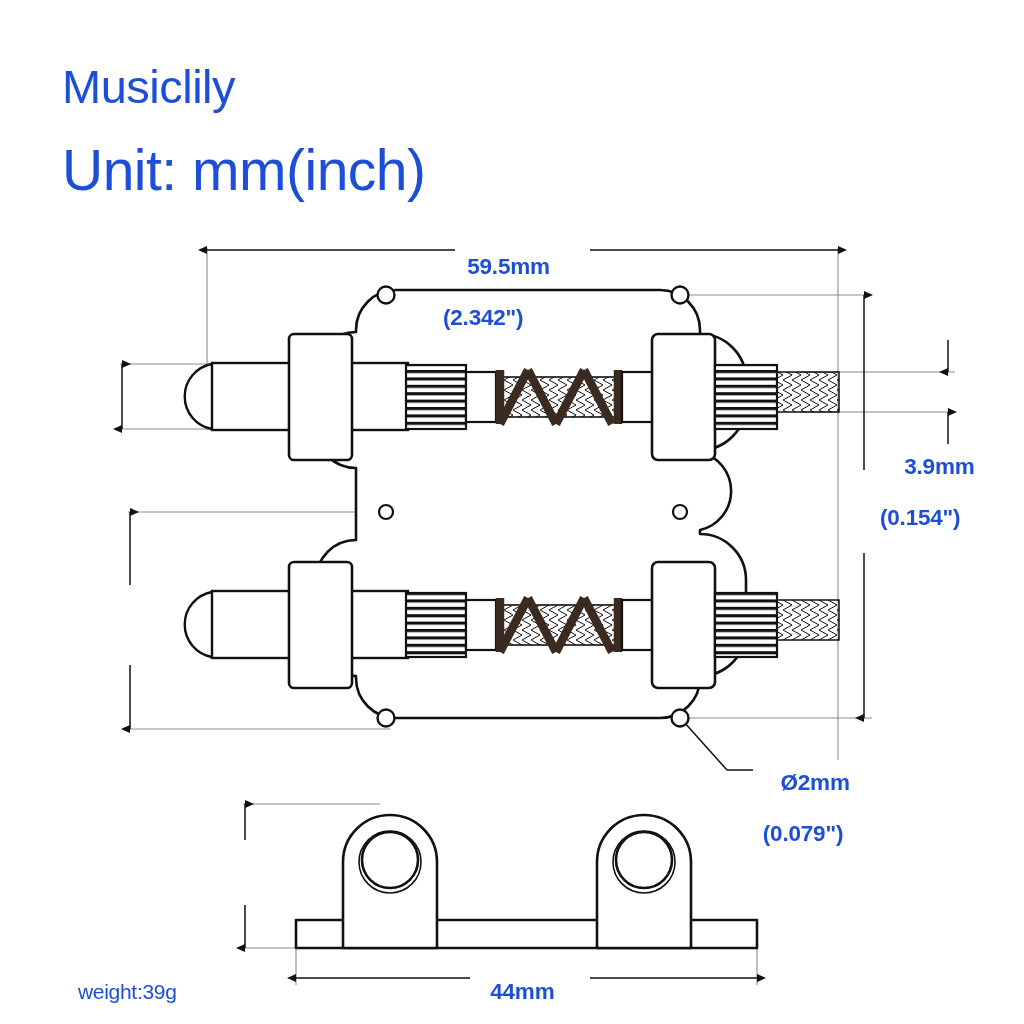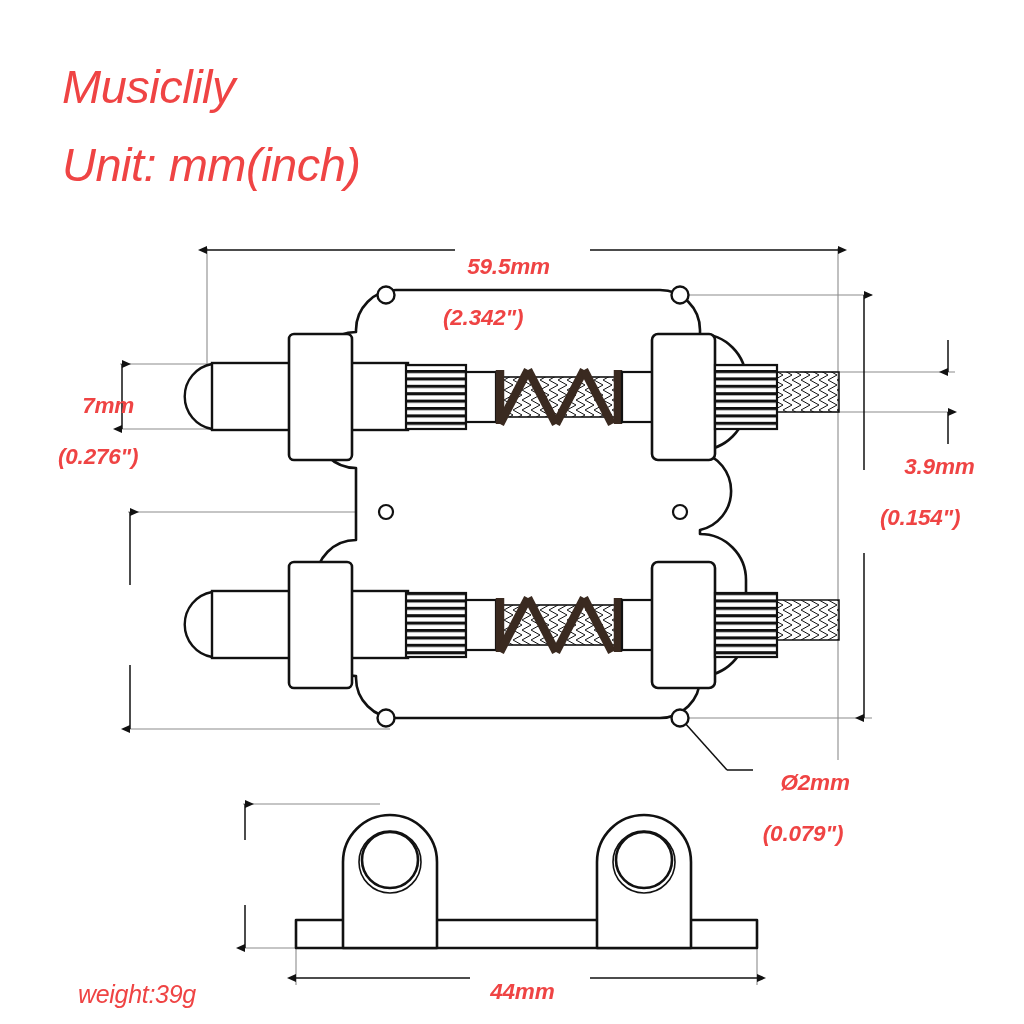--- a/index.html
+++ b/index.html
@@ -18,43 +18,42 @@
   }
   #drawing {
     position: absolute;
     left: 0;
     top: 0;
     width: 1024px;
     height: 1024px;
   }
   .txt {
     position: absolute;
-    color: #ef4444;
+    color: #1d4ed8;
     white-space: pre;
     line-height: 1.14;
-    font-style: italic;
   }
   .brand {
     font-size: 47px;
     font-weight: 400;
     letter-spacing: -0.5px;
   }
   .unitline {
-    font-size: 47px;
+    font-size: 57px;
     font-weight: 400;
     letter-spacing: -0.5px;
   }
   .dim {
     font-size: 22.5px;
     font-weight: bold;
     letter-spacing: -0.2px;
   }
   .dim .l2 { display: block; }
   .weight {
-    font-size: 25px;
+    font-size: 21px;
     font-weight: 400;
     letter-spacing: -0.3px;
   }
 </style>
 </head>
 <body>
 
 <div id="page">
 
   <svg id="drawing" viewBox="0 0 1024 1024">
@@ -250,24 +249,20 @@
   </svg>
 
   <div class="txt brand" style="left:62px; top:60px;">Musiclily</div>
   <div class="txt unitline" style="left:62px; top:138px;">Unit: mm(inch)</div>
 
   <div class="txt dim" style="left:443px; top:228px; width:160px;">
     <span>59.5mm</span>
     <span class="l2">(2.342")</span>
   </div>
 
-  <div class="txt dim" style="left:58px; top:367px; width:130px;">
-    <span>7mm</span>
-    <span class="l2">(0.276")</span>
-  </div>
 
   <div class="txt dim" style="left:880px; top:428px; width:130px;">
     <span>3.9mm</span>
     <span class="l2">(0.154")</span>
   </div>
 
 
 
 
   <div class="txt dim" style="left:738px; top:744px; width:130px; text-align:center;">

